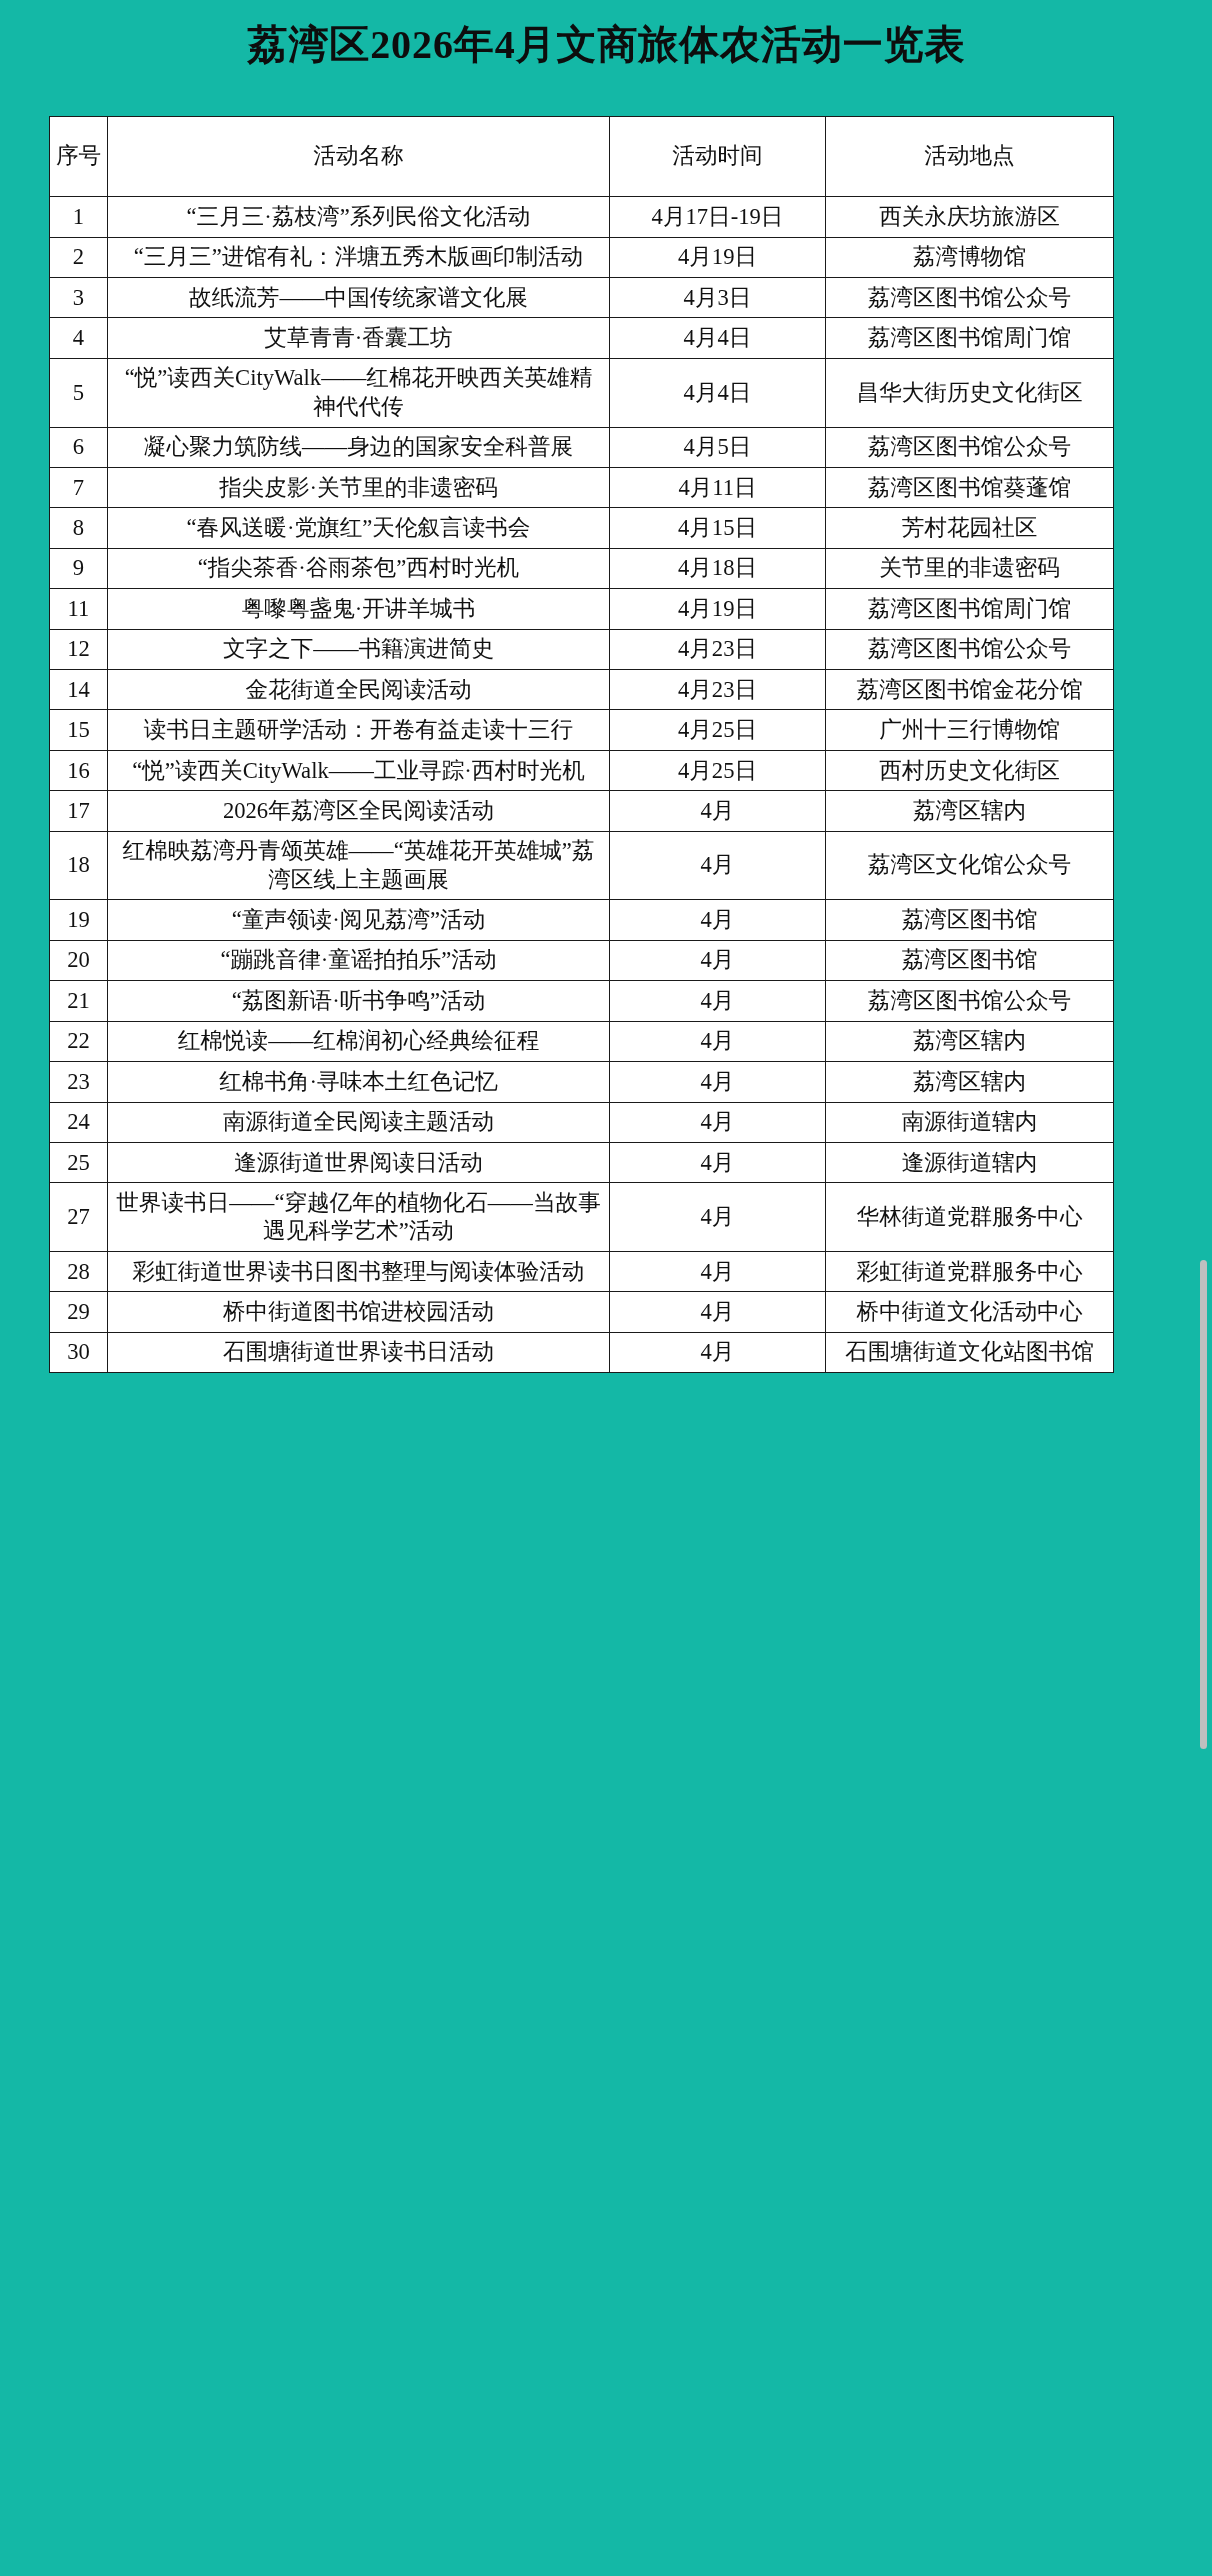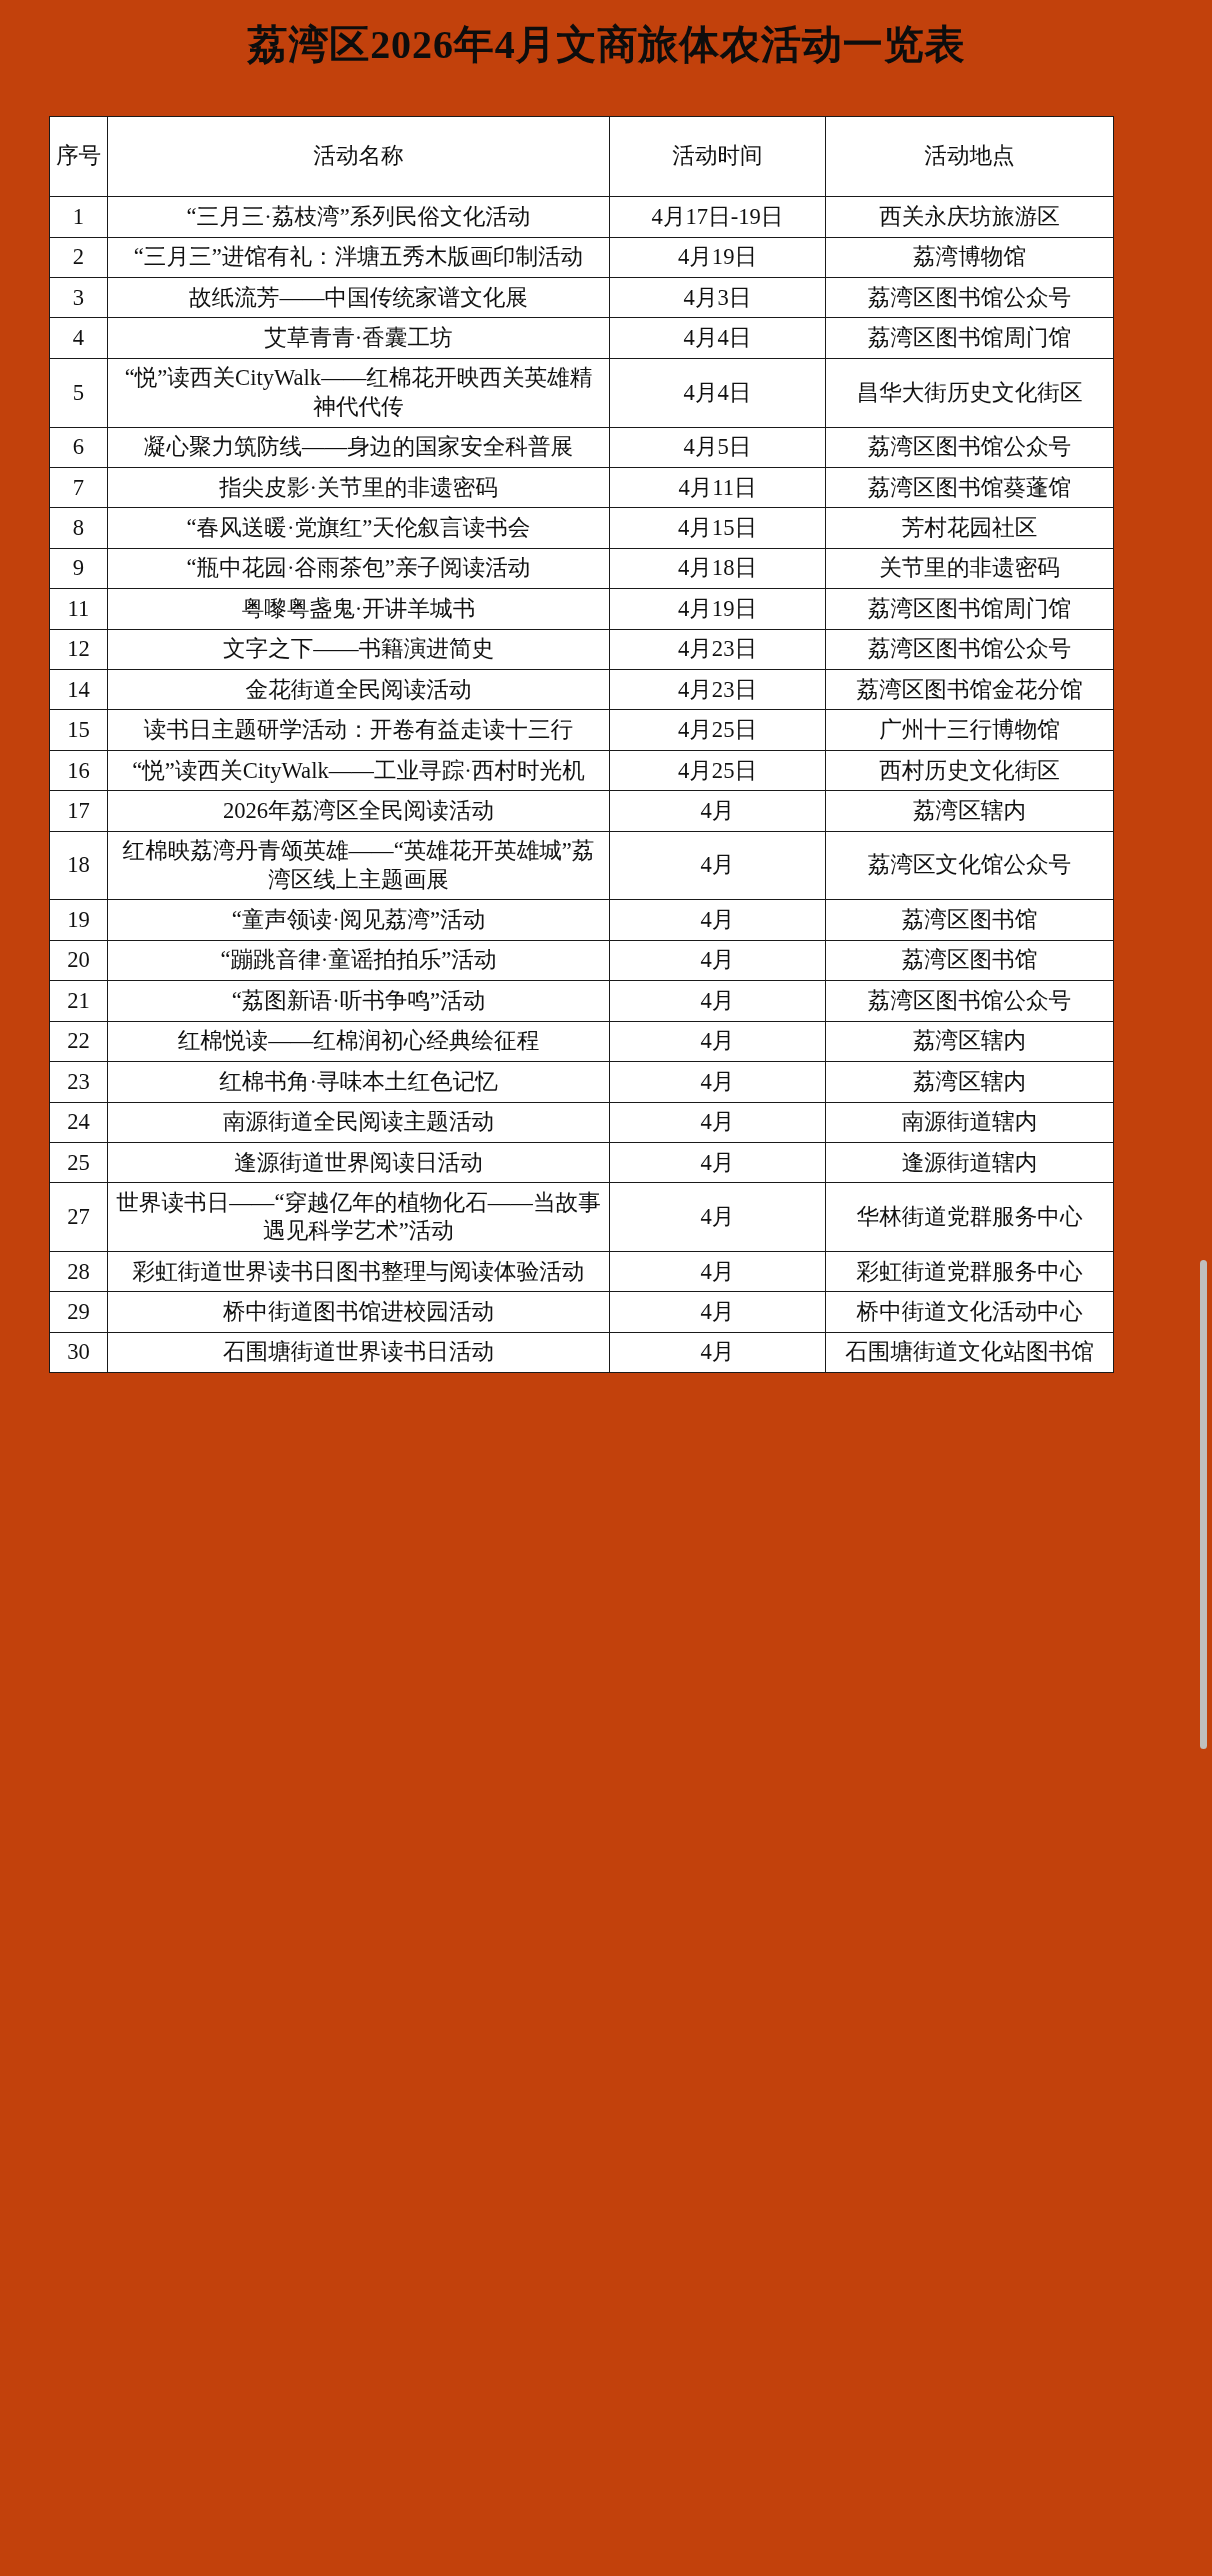--- a/index.html
+++ b/index.html
@@ -12,21 +12,21 @@
     height: 2576px;
     position: relative;
     font-family: "Liberation Sans", sans-serif;
     overflow: hidden;
   }
   #page {
     position: absolute;
     left: 0; top: 0;
     width: 1213px;
     height: 2576px;
-    background: #c2410c;
+    background: #14b8a6;
   }
   .title {
     position: absolute;
     left: 0;
     top: 17px;
     width: 1213px;
     text-align: center;
     font-size: 40px;
     font-weight: bold;
     color: #0d0d0d;
@@ -154,21 +154,21 @@
           <td>荔湾区图书馆葵蓬馆</td>
         </tr>
         <tr>
           <td class="no">8</td>
           <td class="name">“春风送暖·党旗红”天伦叙言读书会</td>
           <td>4月15日</td>
           <td>芳村花园社区</td>
         </tr>
         <tr>
           <td class="no">9</td>
-          <td class="name">“瓶中花园·谷雨茶包”亲子阅读活动</td>
+          <td class="name">“指尖茶香·谷雨茶包”西村时光机</td>
           <td>4月18日</td>
           <td>关节里的非遗密码</td>
         </tr>
         <tr>
           <td class="no">11</td>
           <td class="name">粤嚟粤盏鬼·开讲羊城书</td>
           <td>4月19日</td>
           <td>荔湾区图书馆周门馆</td>
         </tr>
         <tr>

